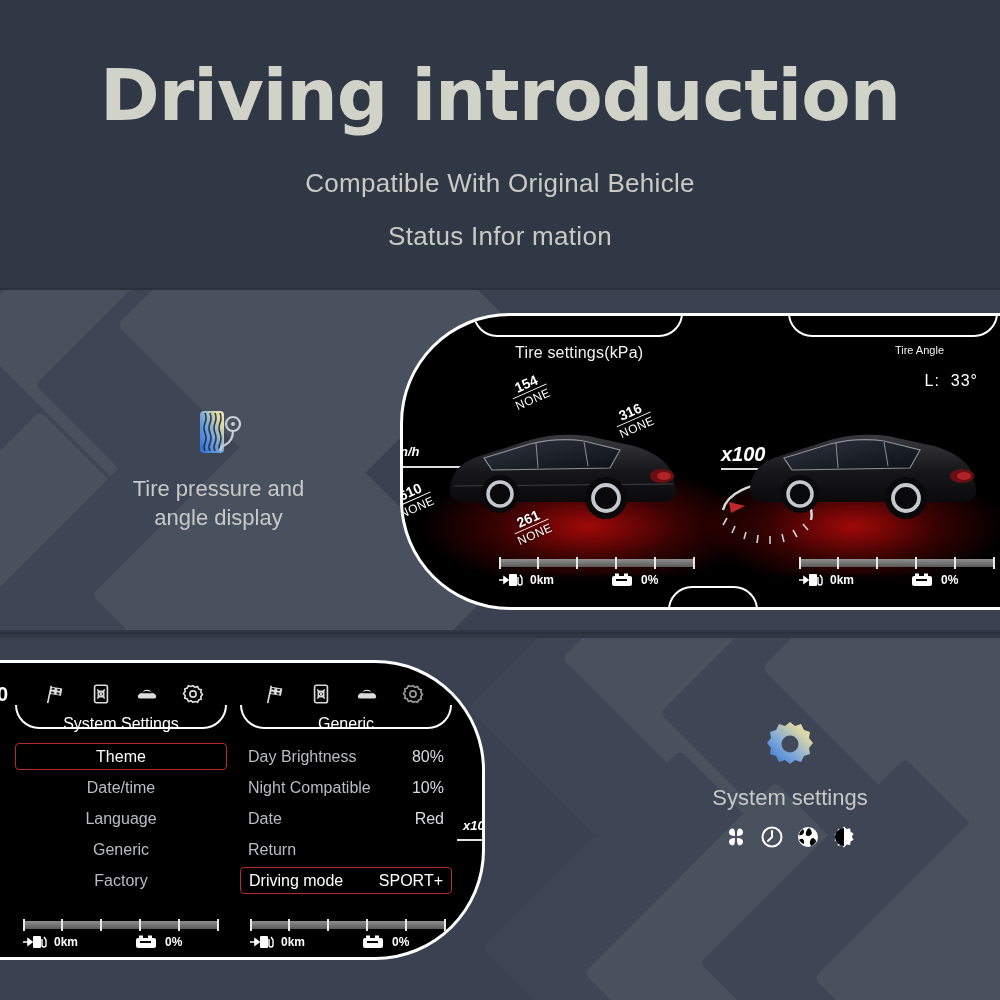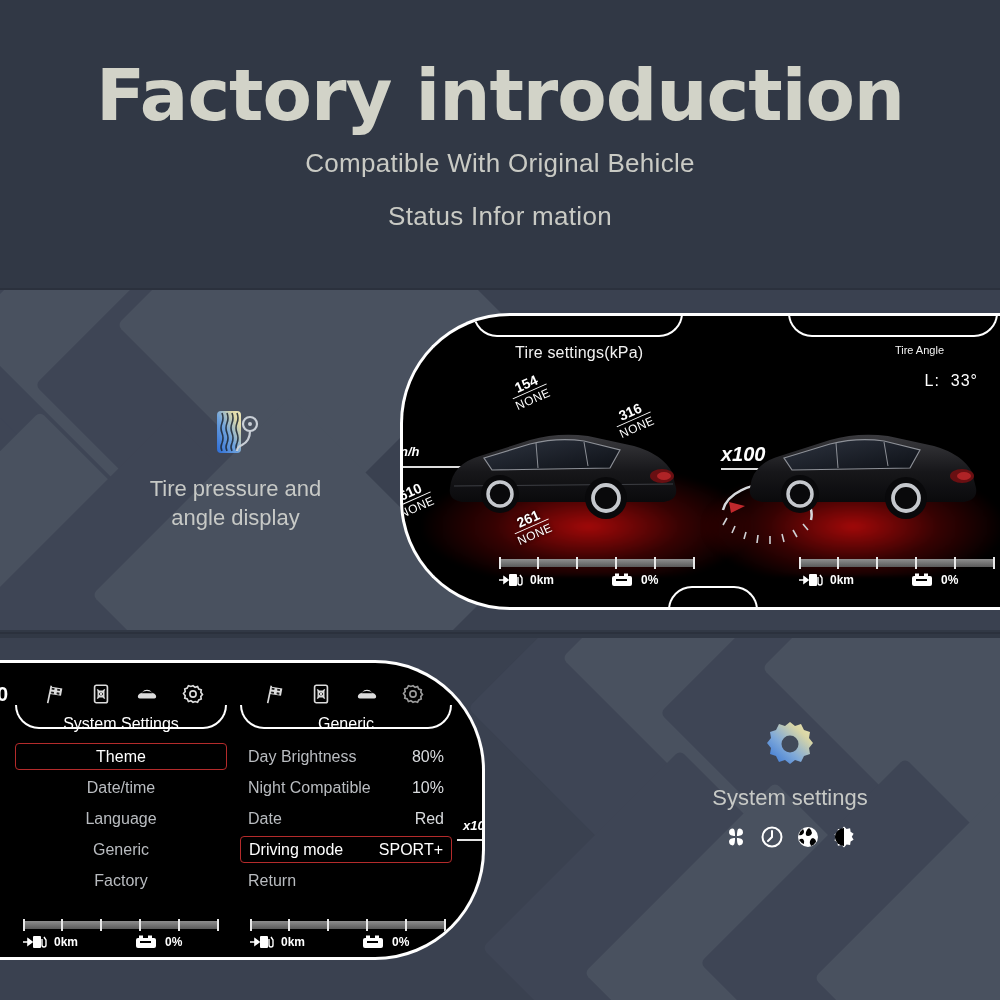--- a/index.html
+++ b/index.html
@@ -19,21 +19,21 @@
     background:#313845;
     display:flex; flex-direction:column; align-items:center;
     padding-top:58px;
   }
   .hero-title {
     font-size:72px; font-weight:bold; letter-spacing:-1px;
     color:#d2d3c8; line-height:1.05;
     font-family:"DejaVu Sans", sans-serif;
   }
   .hero-sub {
-    font-size:26px; color:#c9cac4; margin-top:14px; letter-spacing:.3px;
+    font-size:26px; color:#c9cac4; margin-top:34px; letter-spacing:.3px;
     font-weight:400;
   }
   .hero-sub2 {
     font-size:26px; color:#c9cac4; margin-top:22px; letter-spacing:.3px;
     font-weight:400;
   }
 
   
   .section {
     position:absolute; left:0; width:1000px; overflow:hidden;
@@ -192,42 +192,42 @@
   .divider {
     position:absolute; left:0; width:1000px; height:2px; background:#2b313d;
   }
 </style>
 </head>
 <body>
 
 <div class="page">
 
   <div class="hero">
-    <div class="hero-title">Factory introduction</div>
+    <div class="hero-title">Driving introduction</div>
     <div class="hero-sub">Compatible With Original Behicle</div>
     <div class="hero-sub2">Status Infor mation</div>
   </div>
 
   <div class="divider" style="top:288px;"></div>
 
   <div class="section sec-tire">
     <div class="chev-layer">
       <div class="chev dim" style="left:-190px; top:-60px;"></div>
       <div class="chev lite" style="left:-130px; top:-110px; width:250px; height:250px;"></div>
       <div class="chev dim" style="left:-60px;  top:-40px;"></div>
       <div class="chev lite" style="left:20px;   top:-95px; width:270px; height:270px;"></div>
       <div class="chev dim" style="left:95px;   top:-50px; width:290px; height:290px;"></div>
       <div class="chev lite" style="left:175px;  top:-105px; width:280px; height:280px;"></div>
       <div class="chev dim" style="left:-190px; top:150px;"></div>
       <div class="chev lite" style="left:-90px;  top:175px; width:260px; height:260px;"></div>
       <div class="chev dim" style="left:30px;   top:185px; width:280px; height:280px;"></div>
       <div class="chev lite" style="left:150px;  top:165px; width:280px; height:280px;"></div>
     </div>
 
-    <div class="callout" style="left:123px; top:115px; width:225px;">
+    <div class="callout" style="left:106px; top:115px; width:225px;">
       <svg class="cico" width="48" height="56" viewBox="0 0 48 56">
         <defs>
           <linearGradient id="tg" x1="0" y1="1" x2="1" y2="0">
             <stop offset="0%" stop-color="#2b6bd6"></stop>
             <stop offset="45%" stop-color="#6fa3dd"></stop>
             <stop offset="80%" stop-color="#dfd9a8"></stop>
             <stop offset="100%" stop-color="#efe9bb"></stop>
           </linearGradient>
         </defs>
         <rect x="5" y="6" width="24" height="42" rx="4" fill="url(#tg)"></rect>
@@ -528,27 +528,27 @@
           <span class="val">80%</span>
         </div>
         <div class="mi">
           <span class="lbl">Night Compatible</span>
           <span class="val">10%</span>
         </div>
         <div class="mi">
           <span class="lbl">Date</span>
           <span class="val">Red</span>
         </div>
+        <div class="mi">
+          <span class="lbl">Return</span>
+          <span class="val"></span>
+        </div>
         <div class="mi sel">
           <span class="lbl">Driving mode</span>
           <span class="val">SPORT+</span>
-        </div>
-        <div class="mi">
-          <span class="lbl">Return</span>
-          <span class="val"></span>
         </div>
       </div>
     </div>
 
     <div class="rpm" style="left:468px; top:155px;">x1000r/min</div>
     <div class="rpm-line" style="left:462px; top:176px; width:88px;"></div>
     <div class="odo" style="left:455px; top:182px; width:80px;">ODO</div>
     <div class="odo" style="left:455px; top:208px; width:80px;">Trip</div>
 
     <div class="gstrip" style="left:28px; top:258px;">

